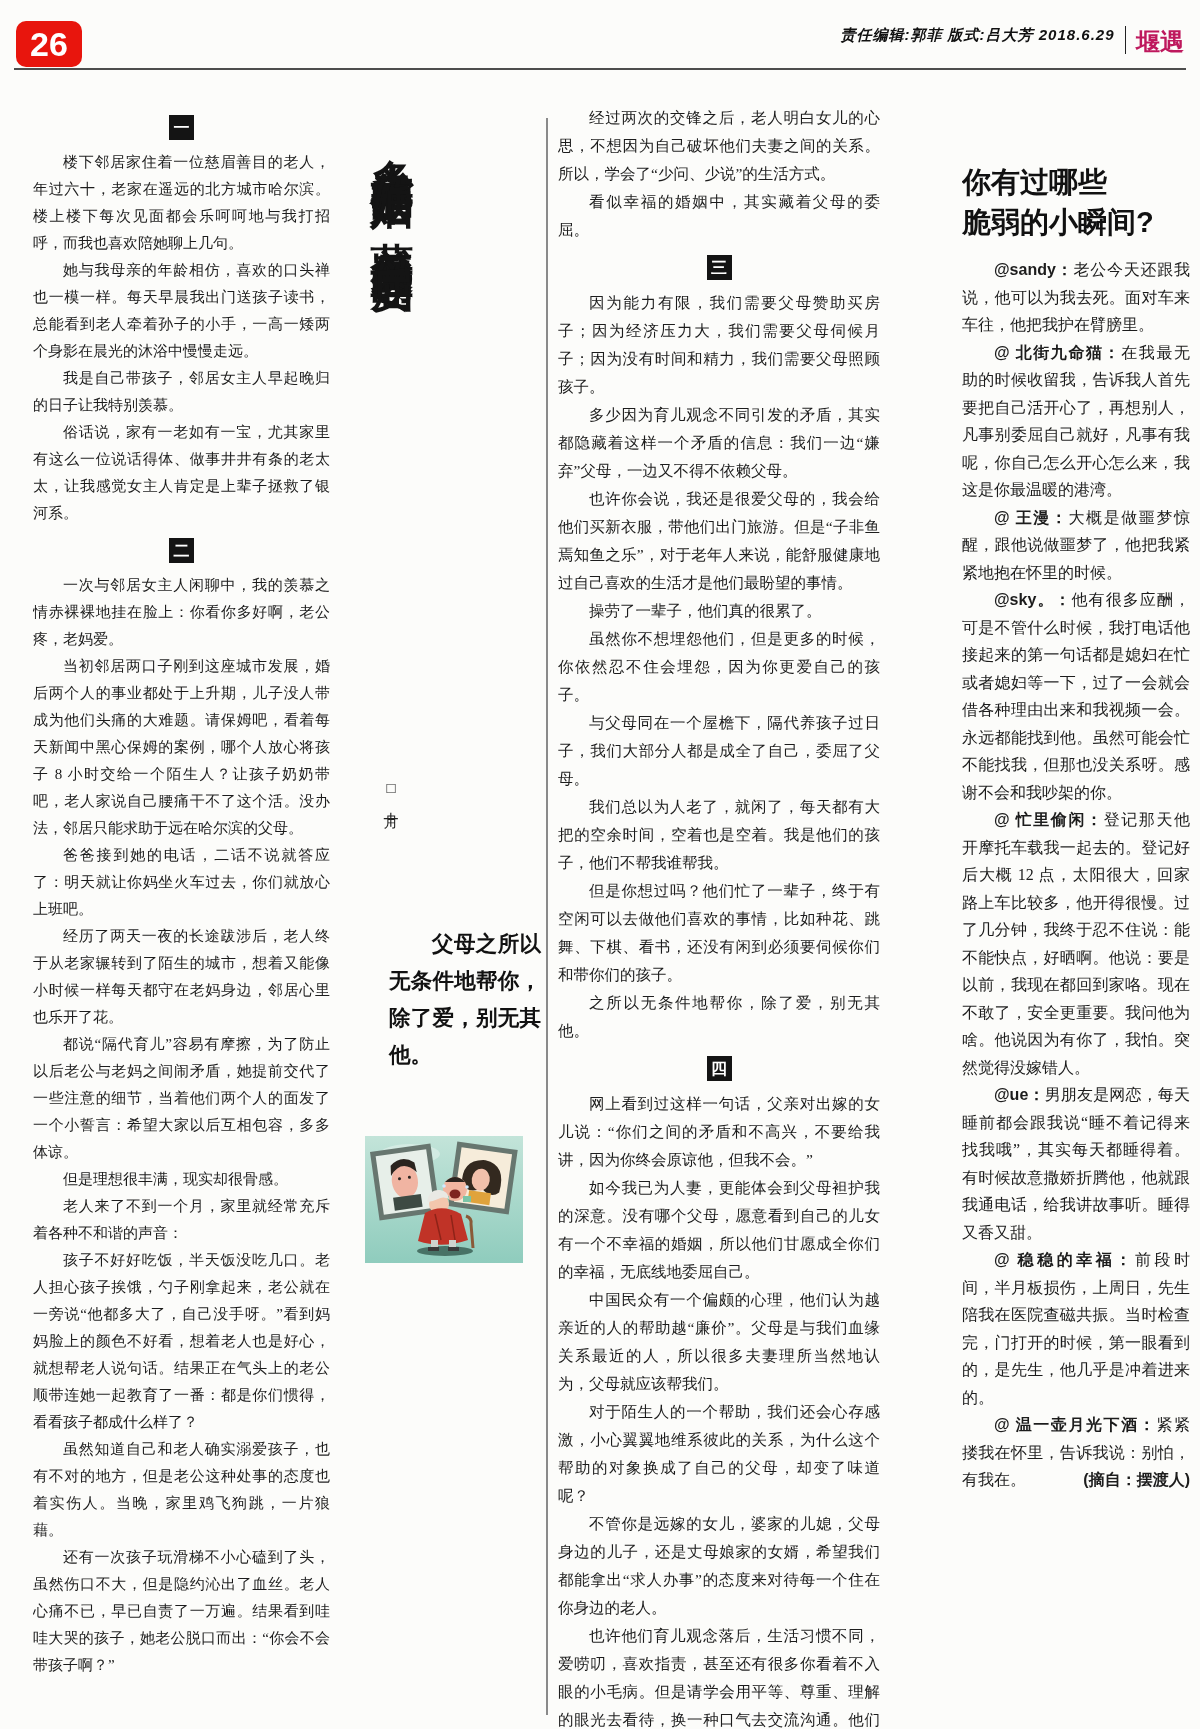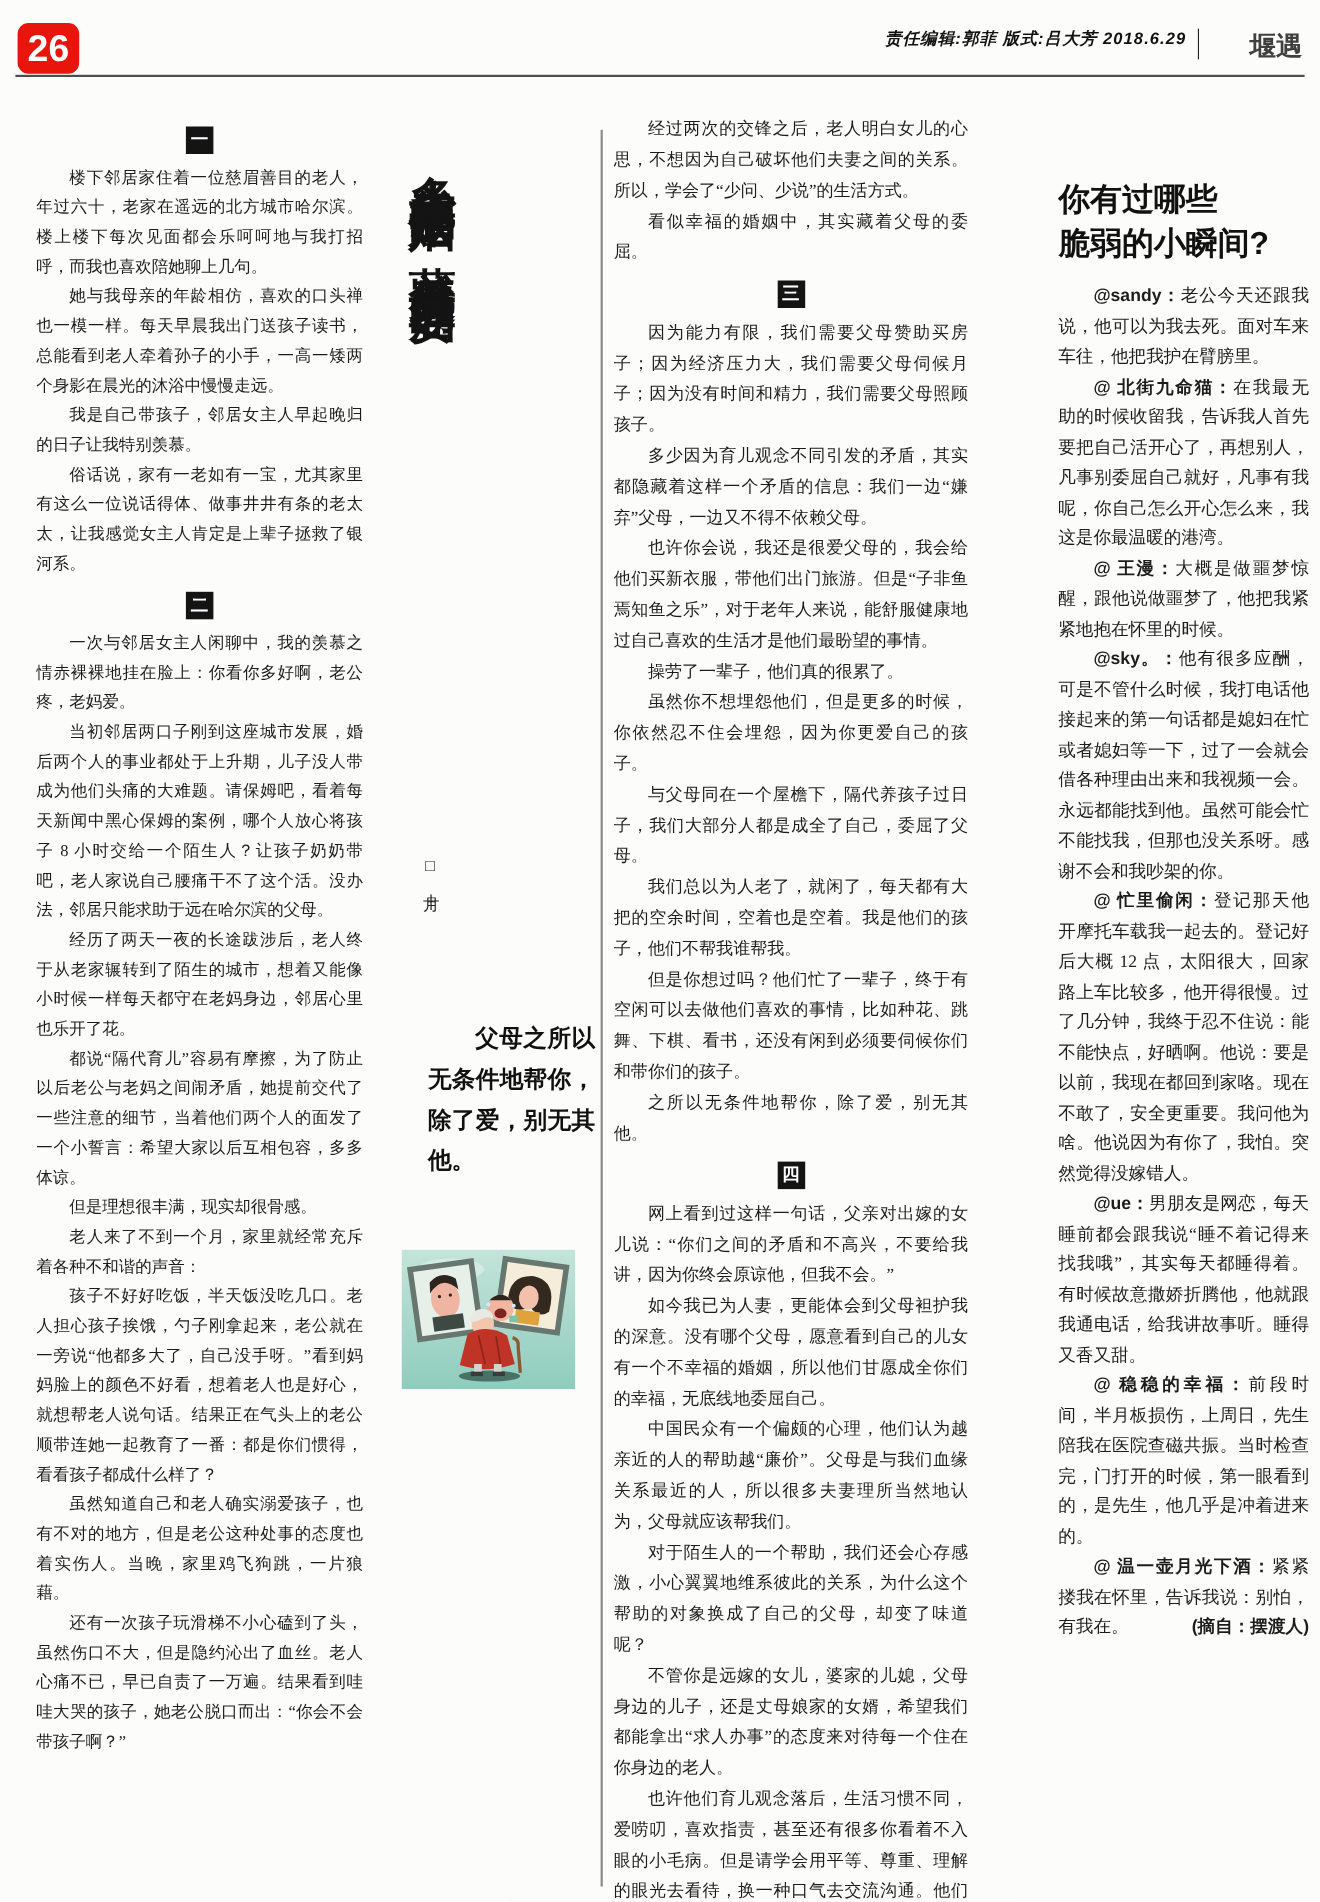--- a/index.html
+++ b/index.html
@@ -1,27 +1,27 @@
 <!DOCTYPE html>
 <html><head>
 <meta charset="utf-8">
 <style>
   html,body{margin:0;padding:0;background:#e9e9e9;}
   .page{position:relative;width:1200px;height:1729px;background:#fcfcfa;overflow:hidden;
         font-family:"Liberation Serif","DejaVu Serif",serif;color:#1c1c1c;margin:0 auto;}
   
-  .page-badge{position:absolute;left:16px;top:21px;width:56px;height:46px;background:#e8150d;
+  .page-badge{position:absolute;left:16px;top:21px;width:66px;height:46px;background:#e8150d;
         border-radius:10px;color:#fff;font-family:"Liberation Sans","DejaVu Sans",sans-serif;
         font-size:34px;font-weight:700;text-align:center;line-height:46px;}
   .masthead{position:absolute;right:16px;top:26px;display:flex;gap:10px;}
   .edition{font-family:"Liberation Sans","DejaVu Sans",sans-serif;font-style:italic;
         font-weight:700;font-size:15px;letter-spacing:1px;color:#111;}
   .masthead .sep{width:1.5px;height:28px;background:#222;}
   .section-name{font-family:Liberation Mono, monospace;font-weight:900;
-        font-size:24px;color:#404040;margin-left:36px;}
+        font-size:24px;color:#be185d;}
   .head-rule{position:absolute;left:14px;right:14px;top:68px;height:2px;background:#4d4d4d;}
   
   .col{position:absolute;overflow:hidden;}
   .col1{left:33px;top:104px;width:297px;height:1620px;}
   .col3{left:558px;top:104px;width:322px;height:1632px;}
   .para{margin:0;text-indent:2em;text-align:justify;word-break:break-all;}
   .col1 .para{font-size:15px;line-height:27px;}
   .col3 .para{font-size:15.5px;line-height:28px;}
   .sec-marker{text-align:center;margin:11px 0 9px;}
   .sec-marker span{display:inline-block;min-width:25px;height:25px;line-height:25px;background:#141414;
@@ -64,20 +64,21 @@
 
   <div class="col col1">
       <div class="sec-marker"><span>一</span></div>
       <p class="para">楼下邻居家住着一位慈眉善目的老人，年过六十，老家在遥远的北方城市哈尔滨。楼上楼下每次见面都会乐呵呵地与我打招呼，而我也喜欢陪她聊上几句。</p>
       <p class="para">她与我母亲的年龄相仿，喜欢的口头禅也一模一样。每天早晨我出门送孩子读书，总能看到老人牵着孙子的小手，一高一矮两个身影在晨光的沐浴中慢慢走远。</p>
       <p class="para">我是自己带孩子，邻居女主人早起晚归的日子让我特别羡慕。</p>
       <p class="para">俗话说，家有一老如有一宝，尤其家里有这么一位说话得体、做事井井有条的老太太，让我感觉女主人肯定是上辈子拯救了银河系。</p>
       <div class="sec-marker"><span>二</span></div>
       <p class="para">一次与邻居女主人闲聊中，我的羡慕之情赤裸裸地挂在脸上：你看你多好啊，老公疼，老妈爱。</p>
       <p class="para">当初邻居两口子刚到这座城市发展，婚后两个人的事业都处于上升期，儿子没人带成为他们头痛的大难题。请保姆吧，看着每天新闻中黑心保姆的案例，哪个人放心将孩子 8 小时交给一个陌生人？让孩子奶奶带吧，老人家说自己腰痛干不了这个活。没办法，邻居只能求助于远在哈尔滨的父母。</p>
+      <p class="para">爸爸接到她的电话，二话不说就答应了：明天就让你妈坐火车过去，你们就放心上班吧。</p>
       <p class="para">经历了两天一夜的长途跋涉后，老人终于从老家辗转到了陌生的城市，想着又能像小时候一样每天都守在老妈身边，邻居心里也乐开了花。</p>
       <p class="para">都说“隔代育儿”容易有摩擦，为了防止以后老公与老妈之间闹矛盾，她提前交代了一些注意的细节，当着他们两个人的面发了一个小誓言：希望大家以后互相包容，多多体谅。</p>
       <p class="para">但是理想很丰满，现实却很骨感。</p>
       <p class="para">老人来了不到一个月，家里就经常充斥着各种不和谐的声音：</p>
       <p class="para">孩子不好好吃饭，半天饭没吃几口。老人担心孩子挨饿，勺子刚拿起来，老公就在一旁说“他都多大了，自己没手呀。”看到妈妈脸上的颜色不好看，想着老人也是好心，就想帮老人说句话。结果正在气头上的老公顺带连她一起教育了一番：都是你们惯得，看看孩子都成什么样了？</p>
       <p class="para">虽然知道自己和老人确实溺爱孩子，也有不对的地方，但是老公这种处事的态度也着实伤人。当晚，家里鸡飞狗跳，一片狼藉。</p>
       <p class="para">还有一次孩子玩滑梯不小心磕到了头，虽然伤口不大，但是隐约沁出了血丝。老人心痛不已，早已自责了一万遍。结果看到哇哇大哭的孩子，她老公脱口而出：“你会不会带孩子啊？”</p>
     </div>
 
   <div class="col2">

